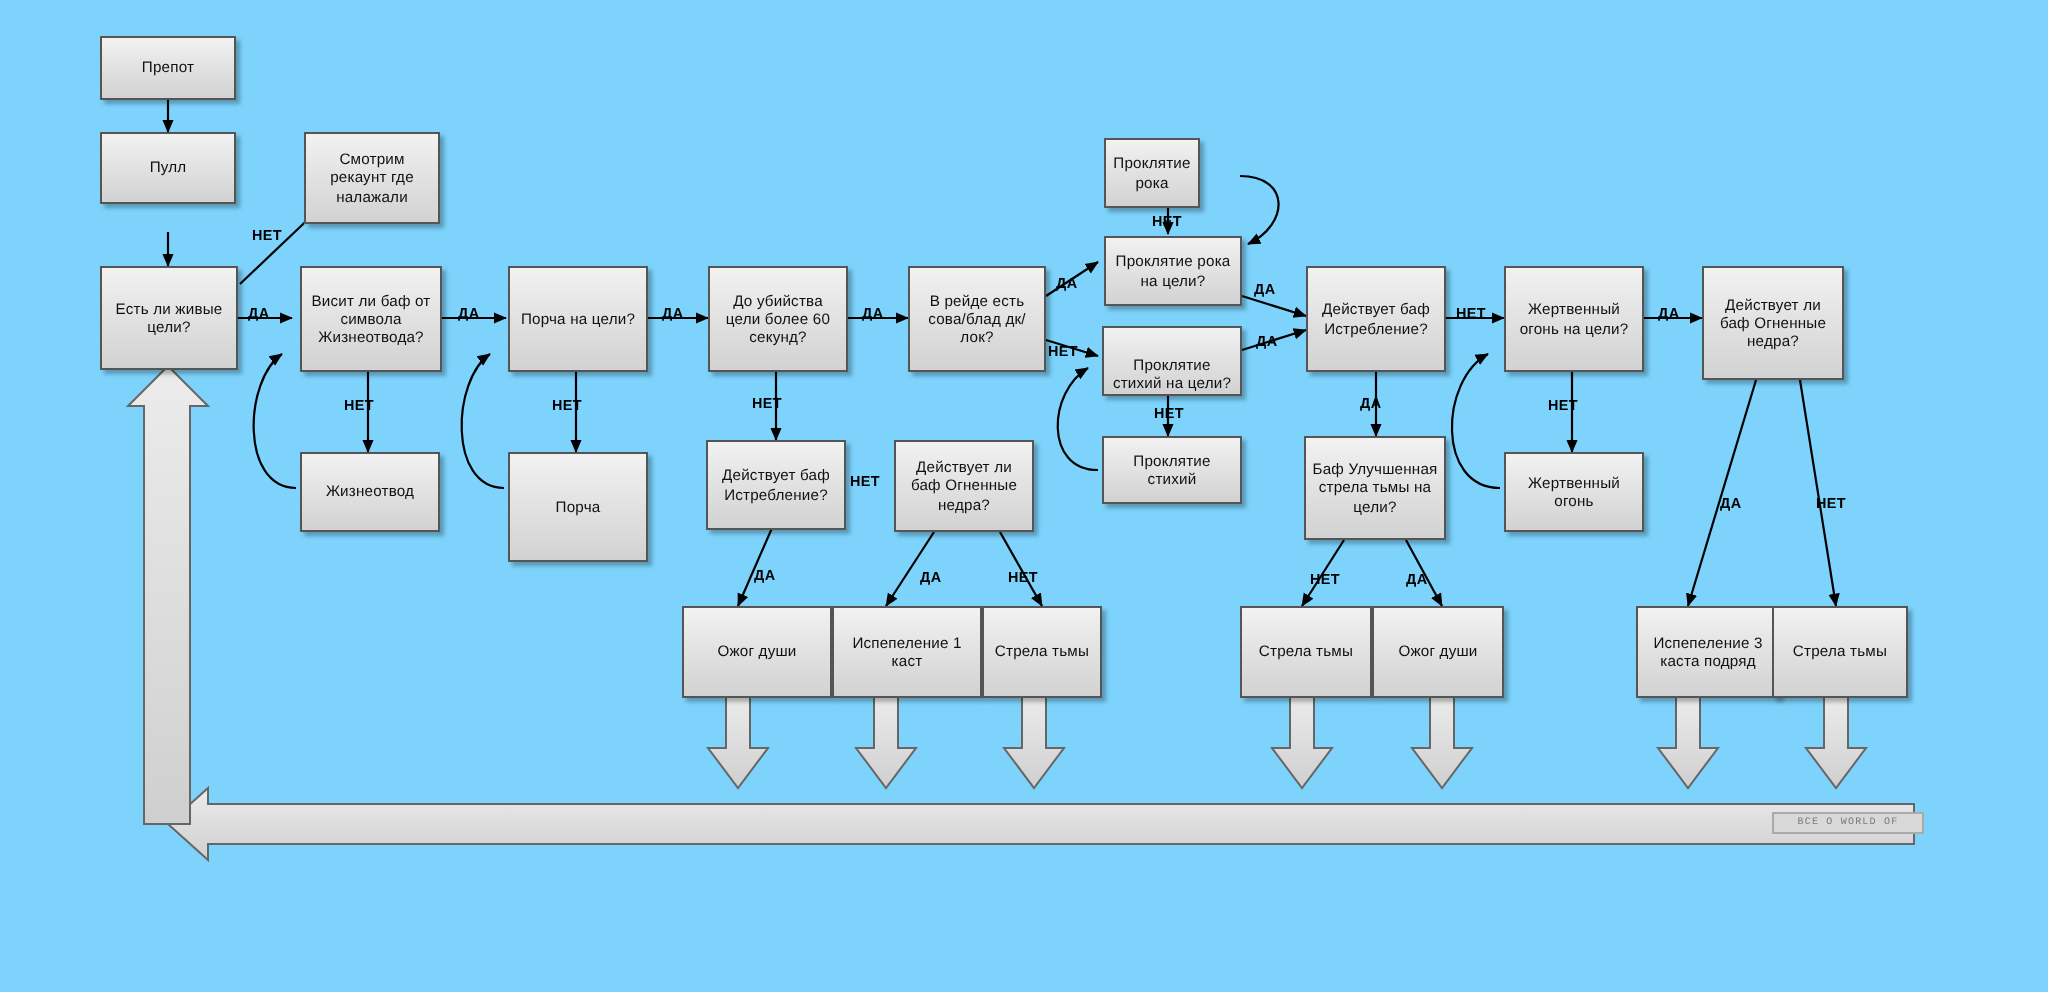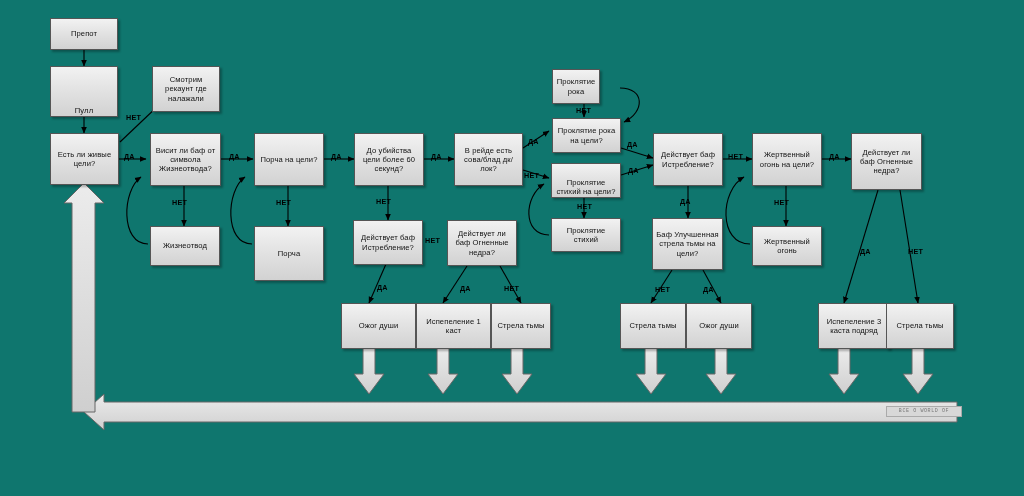--- a/index.html
+++ b/index.html
@@ -1,19 +1,19 @@
 <!DOCTYPE html>
 <html><head>
 <meta charset="utf-8">
 <style>
   html,body{margin:0;padding:0;background:#ffffff;}
   #canvas{
     position:relative;
     width:1024px;height:496px;
-    background:#0f766e;
+    background:#7dd3fc;
     font-family:"Liberation Sans","DejaVu Sans",sans-serif;
     overflow:hidden;
   }
   #svg{position:absolute;left:0;top:0;width:1024px;height:496px;}
 
   .node{
     position:absolute;
     box-sizing:border-box;
     border:1px solid #555555;
     background:linear-gradient(to bottom,#f2f2f2 0%,#e3e3e3 45%,#d2d2d2 100%);
@@ -151,21 +151,21 @@
     <g fill="url(#bg)" stroke="#666" stroke-width="1">
       <path d="M957,402 L957,422 L104,422 L104,430 L84,412 L104,394 L104,402 z"></path>
       <path d="M72,412 L95,412 L95,203 L104,203 L84,183 L64,203 L72,203 z"></path>
     </g>
   </svg>
 
   <div class="node" style="left:50px;top:18px;width:68px;height:32px;">
     <span>Препот</span>
   </div>
 
-  <div class="node" style="left:50px;top:66px;width:68px;height:51px;align-items:flex-end;">
+  <div class="node" style="left:50px;top:66px;width:68px;height:36px;">
     <span>Пулл</span>
   </div>
 
   <div class="node" style="left:152px;top:66px;width:68px;height:46px;">
     <span>Смотрим рекаунт где налажали</span>
   </div>
 
   <div class="node" style="left:50px;top:133px;width:69px;height:52px;">
     <span>Есть ли живые цели?</span>
   </div>

